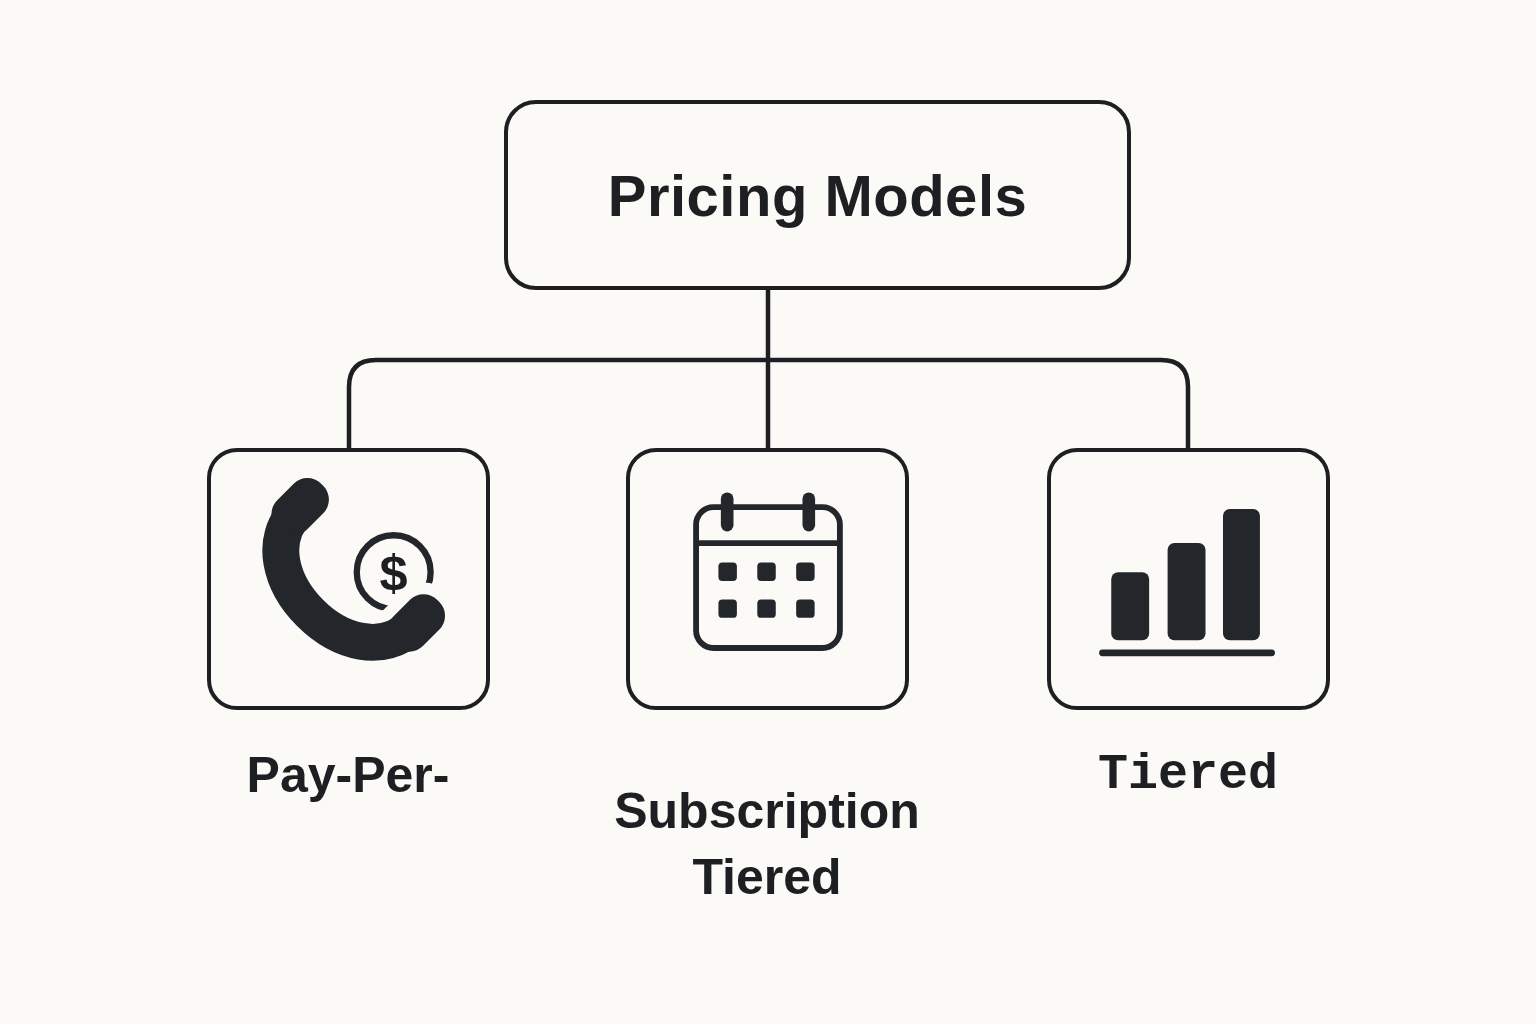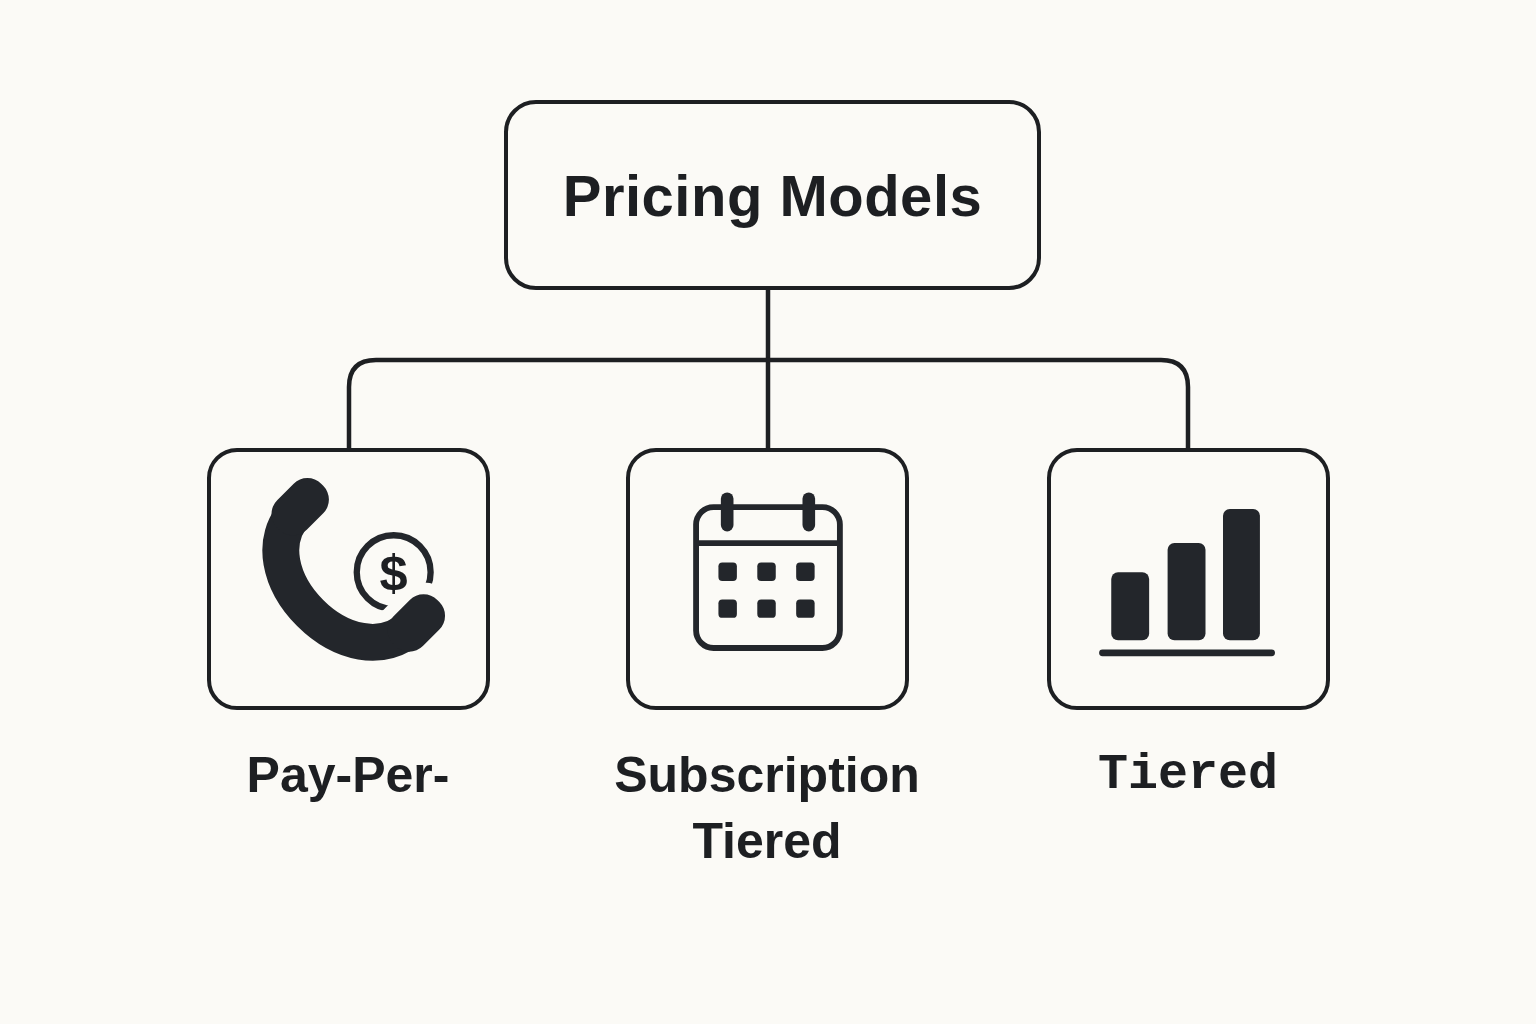--- a/index.html
+++ b/index.html
@@ -26,21 +26,21 @@
     position: absolute;
     box-sizing: border-box;
     border: 4.5px solid #1d1f22;
     background: #fbfaf6;
     display: flex;
     align-items: center;
     justify-content: center;
   }
   .root-node {
     left: 504px; top: 100px;
-    width: 537px; height: 190px;
+    width: 627px; height: 190px;
     border-radius: 32px;
   }
   .root-label {
     font-size: 58px;
     font-weight: bold;
     color: #1d1f22;
     letter-spacing: 0.5px;
     white-space: nowrap;
   }
   .child-box {
@@ -56,21 +56,21 @@
     position: absolute;
     top: 742px;
     width: 420px;
     text-align: center;
     font-size: 50px;
     line-height: 66px;
     font-weight: bold;
     color: #1d1f22;
   }
   #label-pay-per-call { left: 138px; }
-  #label-subscription { left: 557px; }
+  #label-subscription { left: 557px; margin-top: 36px; }
   #label-tiered       { left: 978px; font-family: Liberation Mono, monospace; }
   .ink-stroke { stroke: #1d1f22; fill: none; }
   .icon-fill  { fill: #23262b; }
   .icon-stroke { stroke: #23262b; fill: none; }
   .halo-stroke { stroke: #fbfaf6; fill: none; }
   .halo-fill   { fill: #fbfaf6; stroke: #fbfaf6; }
   .dollar-glyph {
     font-family: "Liberation Sans", sans-serif;
     font-weight: bold;
     font-size: 52px;

